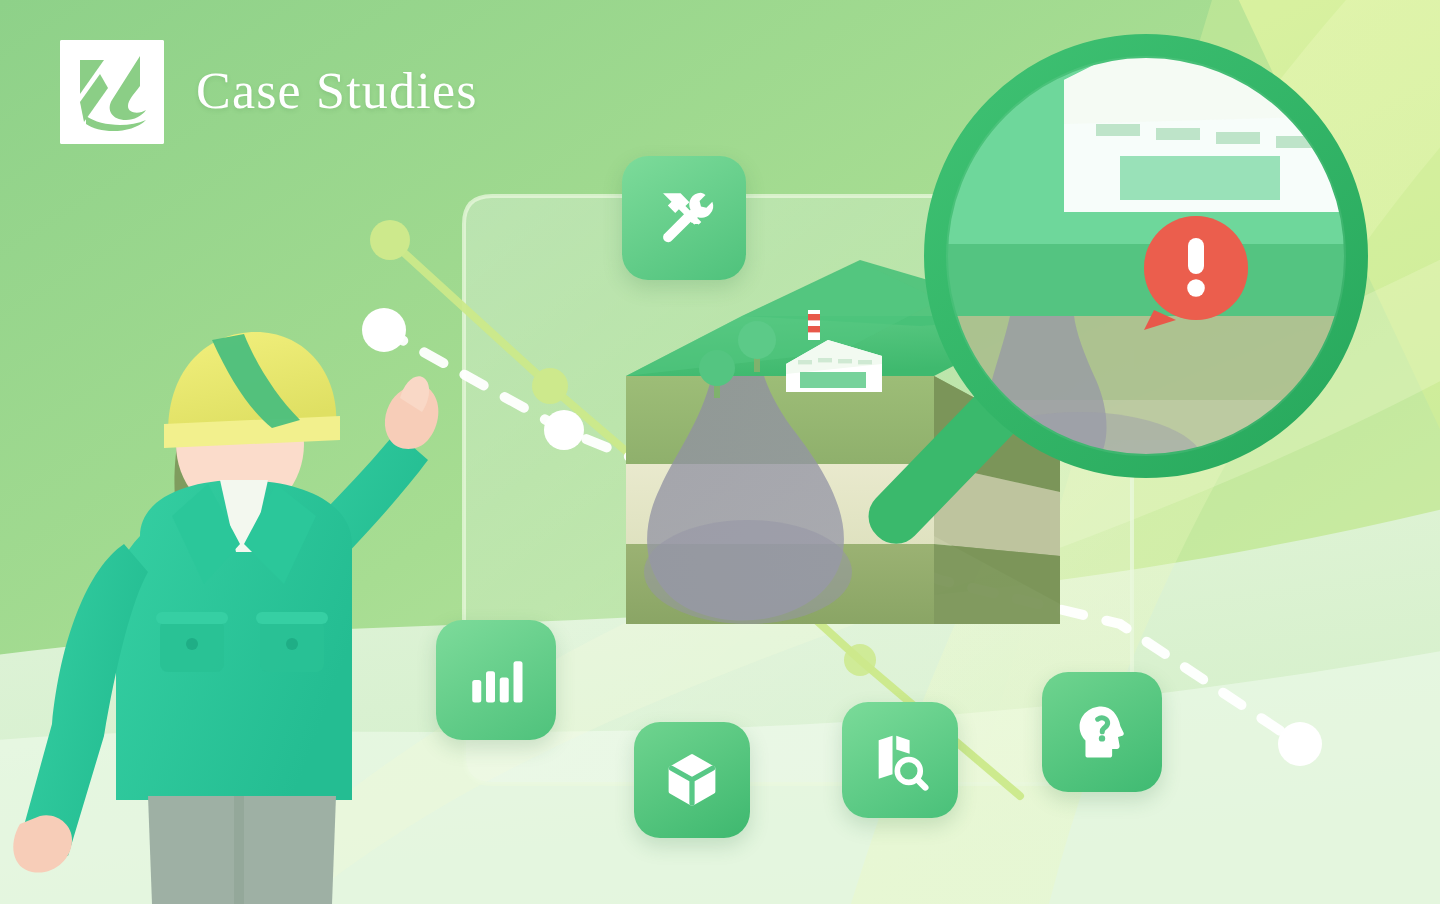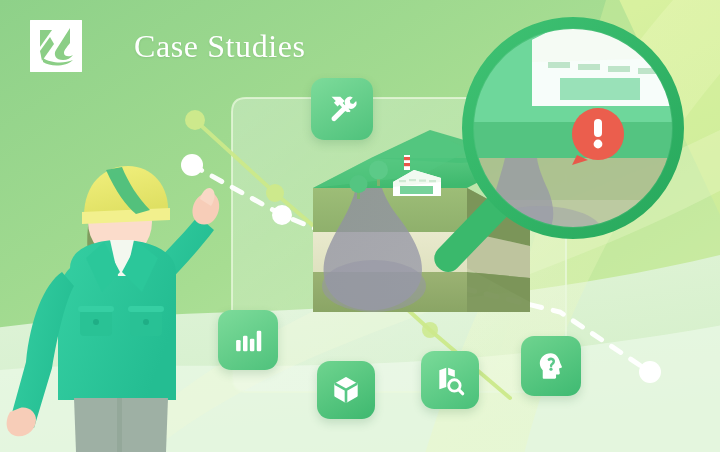--- a/index.html
+++ b/index.html
@@ -9,23 +9,23 @@
     background:#8fd08a;
   }
   #stage{position:relative;width:720px;height:452px;overflow:hidden;}
   svg.layer{position:absolute;left:0;top:0;width:720px;height:452px;overflow:visible;}
 
   
   #header{position:absolute;left:30px;top:20px;display:flex;align-items:center;gap:16px;z-index:60;}
   #logo-mark{width:52px;height:52px;background:#ffffff;position:relative;overflow:hidden;
              border-radius:1px;}
   #logo-mark svg{display:block;}
-  #page-title{color:#ffffff;font-family:"Liberation Serif", serif;font-size:32px;
+  #page-title{color:#ffffff;font-family:"Liberation Serif", serif;font-size:26px;
               letter-spacing:.6px;line-height:1;white-space:nowrap;
-              text-shadow:0 1px 2px rgba(60,120,60,.18);margin-left:36px;}
+              text-shadow:0 1px 2px rgba(60,120,60,.18);}
 
   
   .tile{position:absolute;border-radius:13px;display:flex;align-items:center;justify-content:center;
         box-shadow:0 4px 10px rgba(40,110,60,.18);}
   .tile svg{display:block;}
   .tile-tools {left:311px;top:78px; width:62px;height:62px;
                background:linear-gradient(150deg,#7ddb9a 0%,#4fc27c 100%);}
   .tile-chart {left:218px;top:310px;width:60px;height:60px;
                background:linear-gradient(150deg,#7ddb9a 0%,#4fc27c 100%);}
   .tile-cube  {left:317px;top:361px;width:58px;height:58px;

